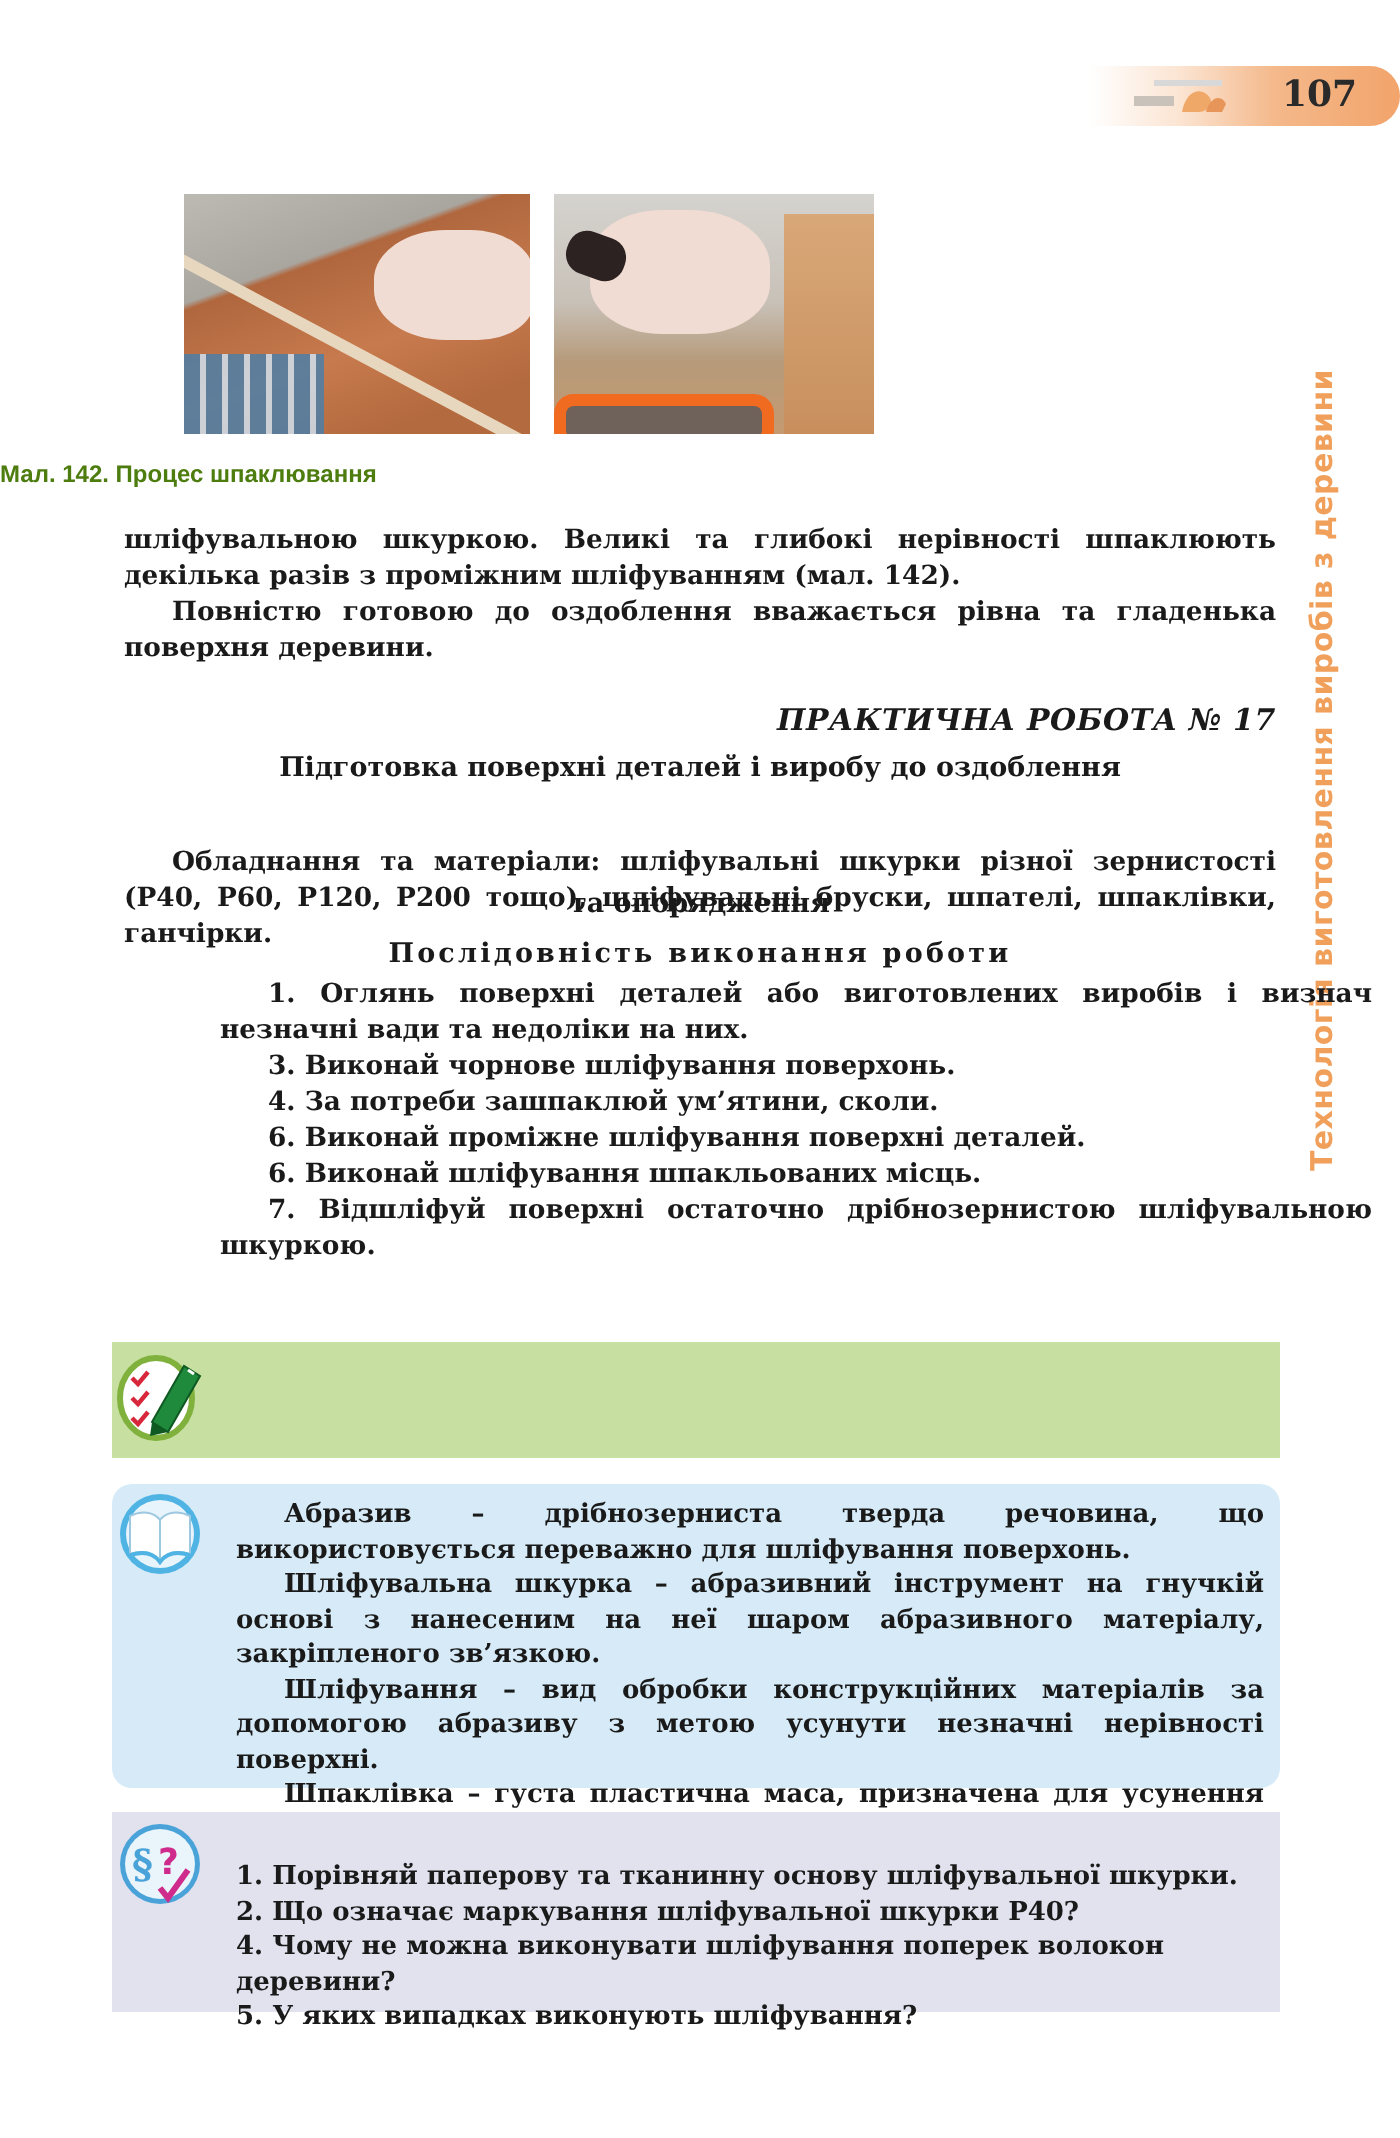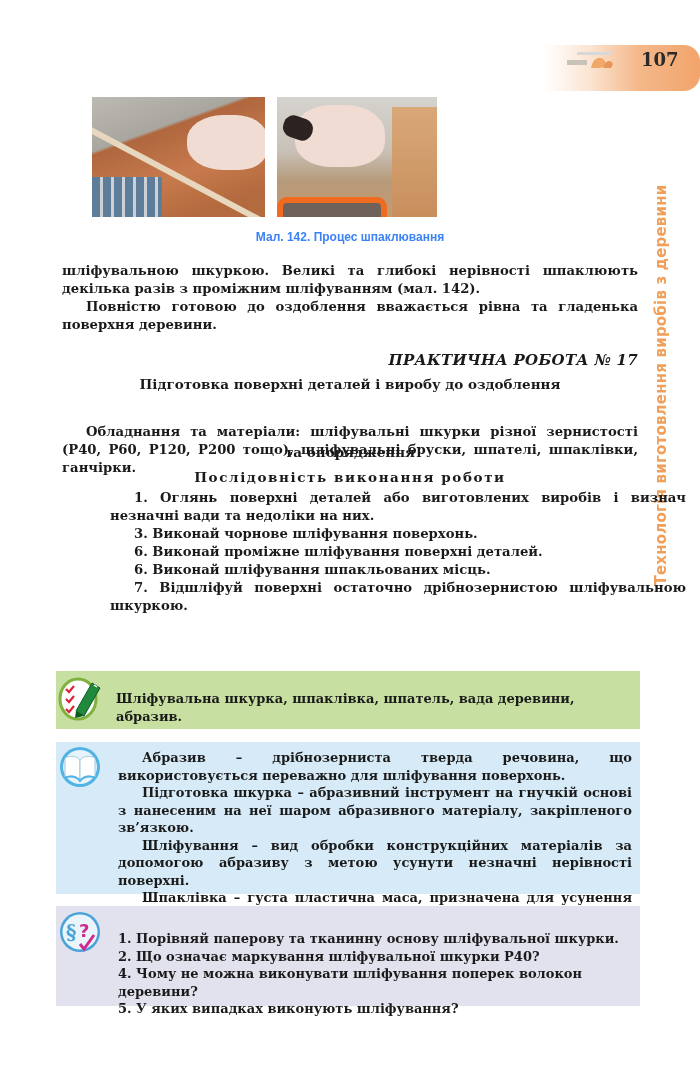--- a/index.html
+++ b/index.html
@@ -1,21 +1,21 @@
 <!DOCTYPE html>
 <html><head>
 <meta charset="utf-8">
 <style>
   * { box-sizing: border-box; margin: 0; padding: 0; }
   html, body { width: 700px; height: 1069px; background: #ffffff; overflow: hidden; }
   body { position: relative; font-family: "DejaVu Serif", "Liberation Serif", serif; color: #1a1a1a; }
 
   
   .page-badge {
-    position: absolute; left: 545px; top: 45px; width: 155px; height: 46px;
+    position: absolute; left: 545px; top: 33px; width: 155px; height: 30px;
     background: linear-gradient(to right, #ffffff 0%, #fbe3d0 30%, #f4b88a 60%, #f2a46b 100%);
     border-radius: 0 16px 16px 0;
   }
   .page-badge .deco {
     position: absolute; left: 22px; top: 6px; width: 50px; height: 18px;
   }
   .page-badge .num {
     position: absolute; left: 96px; top: 4px; font-family: "DejaVu Serif", serif;
     font-weight: bold; font-size: 18px; color: #2a2a2a;
   }
@@ -47,39 +47,39 @@
   }
   .photo-2 .hand { position: absolute; left: 18px; top: 8px; width: 90px; height: 62px;
     background: #f0dcd2; border-radius: 40% 45% 40% 40%; }
   .photo-2 .handle { position: absolute; left: 6px; top: 20px; width: 30px; height: 22px;
     background: #2c2222; border-radius: 10px; transform: rotate(20deg); }
   .photo-2 .board { position: absolute; right: 0; top: 10px; width: 45px; height: 110px;
     background: linear-gradient(180deg, #d9a878, #c88f5d); }
   .photo-2 .tray { position: absolute; left: 0; bottom: -8px; width: 110px; height: 28px;
     border: 6px solid #f06a1f; border-radius: 10px; background: #6f625a; }
   .caption {
-    position: absolute; left: 0; width: 700px; top: 230px; text-align: center;
-    font-family: "Liberation Sans", sans-serif; font-weight: bold; font-size: 12px; color: #3b82f6;
+    position: absolute; left: 0; width: 700px; top: 230px; 
+    font-family: "Liberation Sans", sans-serif; font-weight: bold; font-size: 12px; color: #4d7c0f;
   }
 
   
   .txt { position: absolute; left: 62px; width: 576px; font-size: 13.2px; line-height: 18px; font-weight: bold; text-align: justify; }
   .indent { text-indent: 24px; }
   .center { text-align: center; }
   .ital-title { font-style: italic; font-size: 15px; letter-spacing: .3px; }
   .sub-title { font-size: 13.5px; line-height: 17px; text-align: center; }
   .spaced { letter-spacing: 1.6px; font-size: 13.5px; }
   .em { }
   .list-line { display: block; }
   .list-line.first { text-indent: 24px; }
 
   
   .box { position: absolute; left: 56px; width: 584px; }
   .box-keywords { top: 671px; height: 58px; background: #c7dfa0; }
-  .box-defs { top: 742px; height: 152px; background: #d6ebf7; }
+  .box-defs { top: 742px; height: 152px; background: #d6ebf7; border-radius: 10px; }
   .box-questions { top: 906px; height: 100px; background: #e2e2ef; }
 
   .box-icon { position: absolute; left: 2px; width: 44px; height: 46px; }
   .icon-pen { top: 4px; }
   .icon-book { top: 2px; }
   .icon-quiz { top: 3px; }
 
   .box .content { position: absolute; font-weight: bold; font-size: 13px; line-height: 17.5px; }
   .box-keywords .content { left: 60px; top: 19px; width: 520px; }
   .box-defs .content { left: 62px; top: 7px; width: 514px; text-align: justify; }
@@ -126,49 +126,49 @@
 
 <div class="txt indent" style="top:423px;">
   <span class="em">Обладнання та матеріали:</span><span> шліфувальні шкурки різної зернистості (Р40, Р60, Р120, Р200 тощо), шліфувальні бруски, шпателі, шпаклівки, ганчірки.</span>
 </div>
 
 <div class="txt center spaced" style="top:468px;">Послідовність виконання роботи</div>
 
 <div class="txt" style="top:489px;margin-left:48px;">
   <span class="list-line first">1. Оглянь поверхні деталей або виготовлених виробів і визнач незначні вади та недоліки на них.</span>
   <span class="list-line first">3. Виконай чорнове шліфування поверхонь.</span>
+  <span class="list-line first">4. За потреби зашпаклюй ум’ятини, сколи.</span>
   <span class="list-line first">6. Виконай проміжне шліфування поверхні деталей.</span>
   <span class="list-line first">6. Виконай шліфування шпакльованих місць.</span>
   <span class="list-line first">7. Відшліфуй поверхні остаточно дрібнозернистою шліфувальною шкуркою.</span>
 </div>
 
 <div class="box box-keywords">
   <svg class="box-icon icon-pen" viewBox="0 0 44 46">
     <ellipse cx="20" cy="24" rx="18" ry="20" fill="#ffffff" stroke="#7fb13c" stroke-width="3"></ellipse>
     <path d="M8 14 l3 3 l5 -6" stroke="#d8263a" stroke-width="2.2" fill="none"></path>
     <path d="M8 24 l3 3 l5 -6" stroke="#d8263a" stroke-width="2.2" fill="none"></path>
     <path d="M8 34 l3 3 l5 -6" stroke="#d8263a" stroke-width="2.2" fill="none"></path>
     <path d="M18 36 L34 8 L42 13 L26 41 Z" fill="#1f8a3c" stroke="#0f5a22" stroke-width="1"></path>
     <path d="M18 36 L26 41 L17 43 Z" fill="#0f5a22"></path>
     <line x1="36" y1="10" x2="39" y2="12" stroke="#ffffff" stroke-width="1.5"></line>
   </svg>
-  <div class="content">Шліфувальна шкурка, шпаклівка, шпатель, вада деревини, абразив.</div>
 </div>
 
 <div class="box box-defs">
   <svg class="box-icon icon-book" viewBox="0 0 44 46">
     <circle cx="22" cy="23" r="20" fill="#4fb3e3"></circle>
     <circle cx="22" cy="23" r="17" fill="#e8f4fb"></circle>
     <path d="M7 14 C13 11 19 12 22 16 L22 36 C18 32 13 31 7 33 Z" fill="#ffffff" stroke="#9cc8e0" stroke-width="1"></path>
     <path d="M37 14 C31 11 25 12 22 16 L22 36 C26 32 31 31 37 33 Z" fill="#ffffff" stroke="#9cc8e0" stroke-width="1"></path>
     <path d="M6 34 C14 31 19 33 22 37 C25 33 30 31 38 34" stroke="#4fb3e3" stroke-width="2" fill="none"></path>
   </svg>
   <div class="content">
     <div class="def-p"><span class="em">Абразив</span><span> – дрібнозерниста тверда речовина, що використовується переважно для шліфування поверхонь.</span></div>
-    <div class="def-p"><span class="em">Підготовка шкурка</span><span> – абразивний інструмент на гнучкій основі з нанесеним на неї шаром абразивного матеріалу, закріпленого зв’язкою.</span></div>
+    <div class="def-p"><span class="em">Шліфувальна шкурка</span><span> – абразивний інструмент на гнучкій основі з нанесеним на неї шаром абразивного матеріалу, закріпленого зв’язкою.</span></div>
     <div class="def-p"><span class="em">Шліфування</span><span> – вид обробки конструкційних матеріалів за допомогою абразиву з метою усунути незначні нерівності поверхні.</span></div>
     <div class="def-p"><span class="em">Шпаклівка</span><span> – густа пластична маса, призначена для усунення недоліків поверхні з тріщинами, поглибленнями тощо.</span></div>
   </div>
 </div>
 
 <div class="box box-questions">
   <svg class="box-icon icon-quiz" viewBox="0 0 44 46">
     <circle cx="22" cy="23" r="20" fill="#4aa3d8"></circle>
     <circle cx="22" cy="23" r="17.5" fill="#eaf4fb"></circle>
     <text x="8" y="30" font-family="DejaVu Serif, serif" font-size="20" font-weight="bold" fill="#4aa3d8">§</text>

